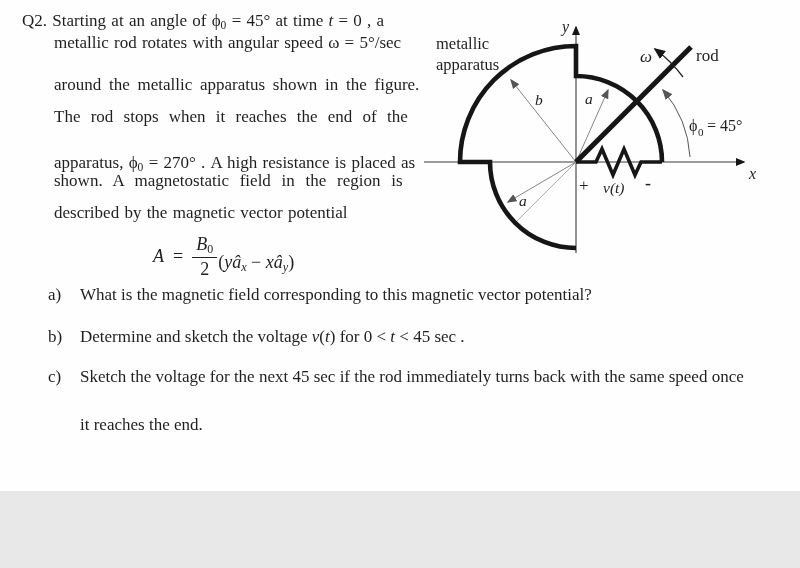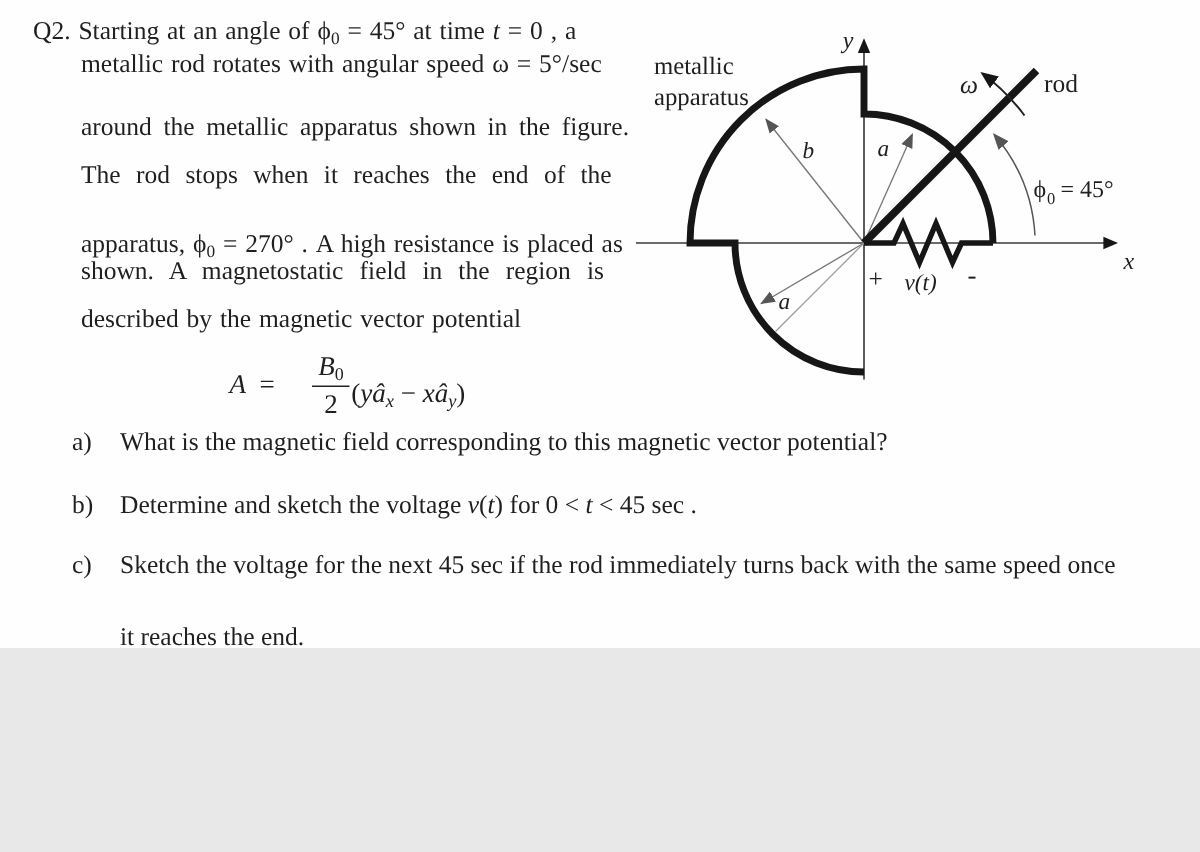--- a/index.html
+++ b/index.html
@@ -1,17 +1,17 @@
 <!DOCTYPE html>
 <html><head>
 <meta charset="utf-8">
 <style>
   html,body{margin:0;padding:0;background:#e8e8e8;}
   .page{
-    position:relative; width:800px; height:432px; background:#fefefe;
+    position:relative; width:800px; height:491px; background:#fefefe;
     font-family:"Liberation Serif","DejaVu Serif",serif; color:#1f1f1f;
     overflow:hidden;
   }
   
   .pline{
     position:absolute; white-space:nowrap;
     font-size:17px; line-height:22px;
   }
   .pl1{left:22px; top:10px; word-spacing:1px;}
   .pl2{left:54px; top:32px; word-spacing:1px;}
@@ -23,21 +23,21 @@
   .sg-i{font-style:italic;}
   .sg-sub{font-size:68%; vertical-align:-0.28em;}
   .sg-isub{font-style:italic; font-size:68%; vertical-align:-0.28em;}
   
   .formula{
     position:absolute; left:153px; top:233px; height:46px;
     display:flex; align-items:center; font-size:18px;
   }
   .formula .lhs{font-style:italic; margin-right:9px;}
   .formula .eq{margin-right:9px;}
-  .frac{display:inline-flex; flex-direction:column; align-items:center; line-height:1;margin-left:16px;}
+  .frac{display:inline-flex; flex-direction:column; align-items:center; line-height:1;}
   .frac .num{border-bottom:1.3px solid #222; padding:1px 4px 2px 4px; font-style:italic;}
   .frac .num .fsub{font-style:normal; font-size:12px; vertical-align:-0.25em;}
   .frac .den{padding-top:2px;}
   .formula .rhs{margin-left:1px;margin-top:16px;}
   
   .part-label{position:absolute; left:48px; font-size:17px; white-space:nowrap;}
   .part-text{position:absolute; left:80px; font-size:17px; white-space:nowrap;}
   .pa-lab{top:285px;} .pa-txt{top:285px;}
   .pb-lab{top:327px;} .pb-txt{top:327px;}
   .pc-lab{top:367px;} .pc-txt1{top:367px;} .pc-txt2{top:415px;}

